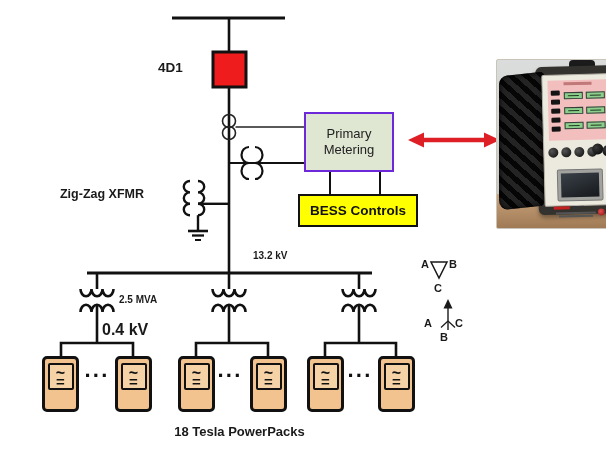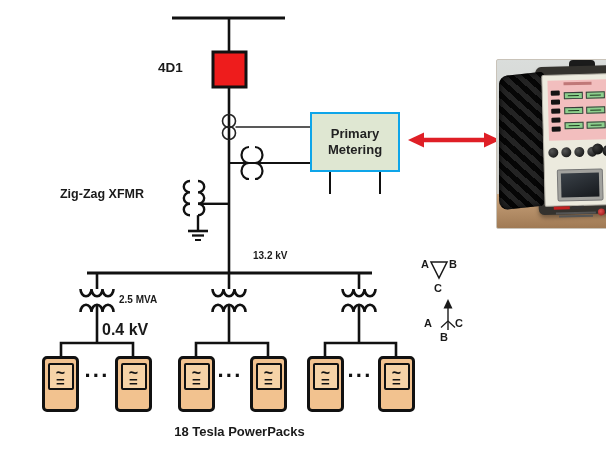--- a/index.html
+++ b/index.html
@@ -8,23 +8,23 @@
   #wires{position:absolute;left:0;top:0;}
   .lbl{position:absolute;font-weight:700;color:#1a1a1a;white-space:nowrap;}
   .lbl-4d1{left:126px;top:60px;font-size:13.5px;}
   .lbl-grounding{left:8px;top:187px;width:124px;text-align:center;font-size:12.5px;line-height:15px;}
   .lbl-bus{left:221px;top:250px;font-size:10px;}
   .lbl-rating{left:87px;top:294px;font-size:10px;}
   .lbl-lv{left:70px;top:321px;font-size:16px;}
   .lbl-caption{left:100px;top:424px;width:215px;text-align:center;font-size:13px;}
   .phase-letter{position:absolute;font-weight:700;font-size:11px;color:#1a1a1a;}
 
-  .metering-box{position:absolute;left:278px;top:112px;width:90px;height:60px;background:#dfe7d2;
-    border:2px solid #0ea5e9;box-sizing:border-box;display:flex;flex-direction:column;
-    align-items:center;justify-content:center;font-weight:700;font-size:13px;line-height:16px;color:#222;}
+  .metering-box{position:absolute;left:272px;top:112px;width:90px;height:60px;background:#dfe7d2;
+    border:2px solid #6d28d9;box-sizing:border-box;display:flex;flex-direction:column;
+    align-items:center;justify-content:center;font-weight:400;font-size:13px;line-height:16px;color:#222;}
   .bess-box{position:absolute;left:266px;top:194px;width:120px;height:33px;background:#ffff00;
     border:2.5px solid #111;box-sizing:border-box;display:flex;align-items:center;justify-content:center;
     font-weight:700;font-size:13.5px;color:#111;}
 
   .pack{position:absolute;width:37px;height:56px;top:356px;background:#f2c28f;border:3px solid #111;
     border-radius:5px;box-sizing:border-box;}
   .pack-inner{position:absolute;top:4px;left:50%;transform:translateX(-50%);width:26px;height:27px;
     background:#f6d3a7;border:2.5px solid #111;border-radius:2px;box-sizing:border-box;
     display:flex;flex-direction:column;align-items:center;justify-content:center;color:#111;}
   .inv-ac{font-size:16px;line-height:9px;font-weight:700;}
@@ -161,20 +161,23 @@
   </div>
   <div class="lbl lbl-bus">13.2 kV</div>
   <div class="lbl lbl-rating">2.5 MVA</div>
   <div class="lbl lbl-lv">0.4 kV</div>
   <div class="lbl lbl-caption">18 Tesla PowerPacks</div>
 
   <div class="metering-box">
     <span>Primary</span>
     <span>Metering</span>
   </div>
+  <div class="bess-box">
+    <span>BESS Controls</span>
+  </div>
 
   <div class="pack p1">
     <div class="pack-inner">
       <span class="inv-ac">~</span>
       <span class="inv-dc">=</span>
     </div>
   </div>
   <div class="pack p2">
     <div class="pack-inner">
       <span class="inv-ac">~</span>

